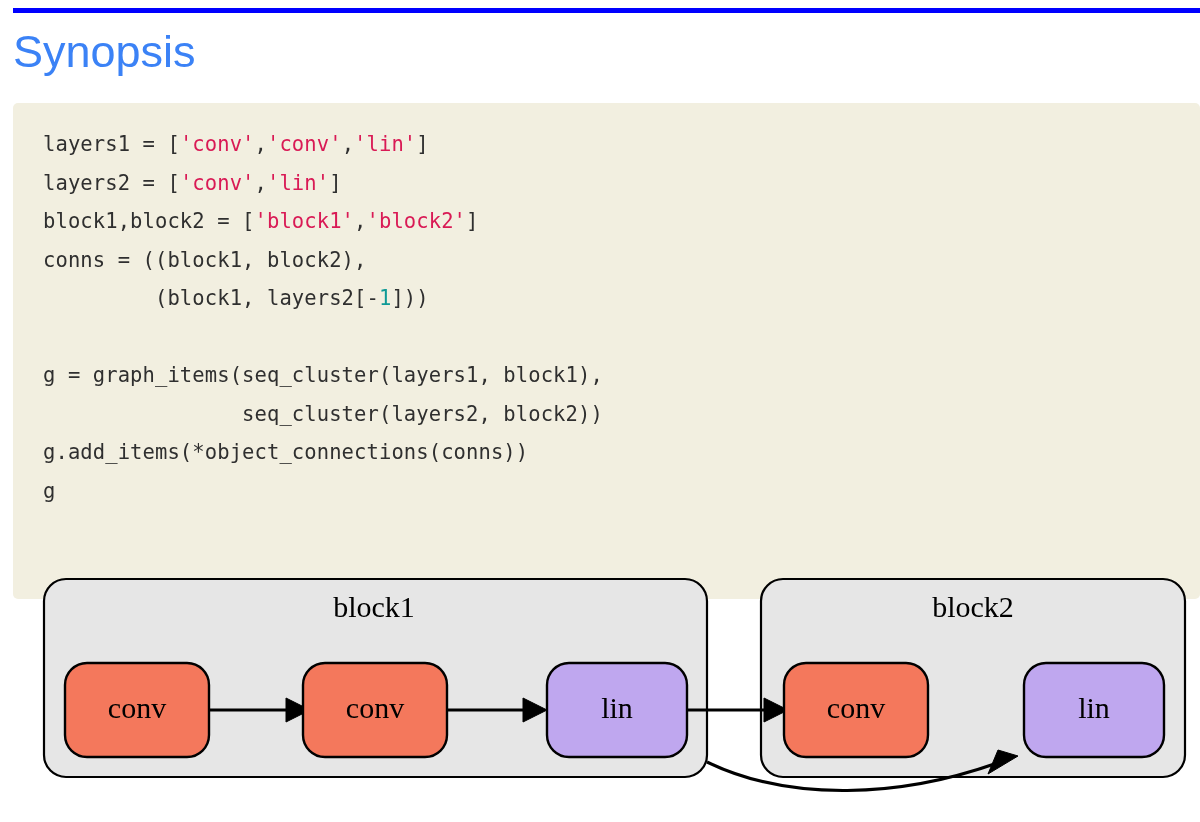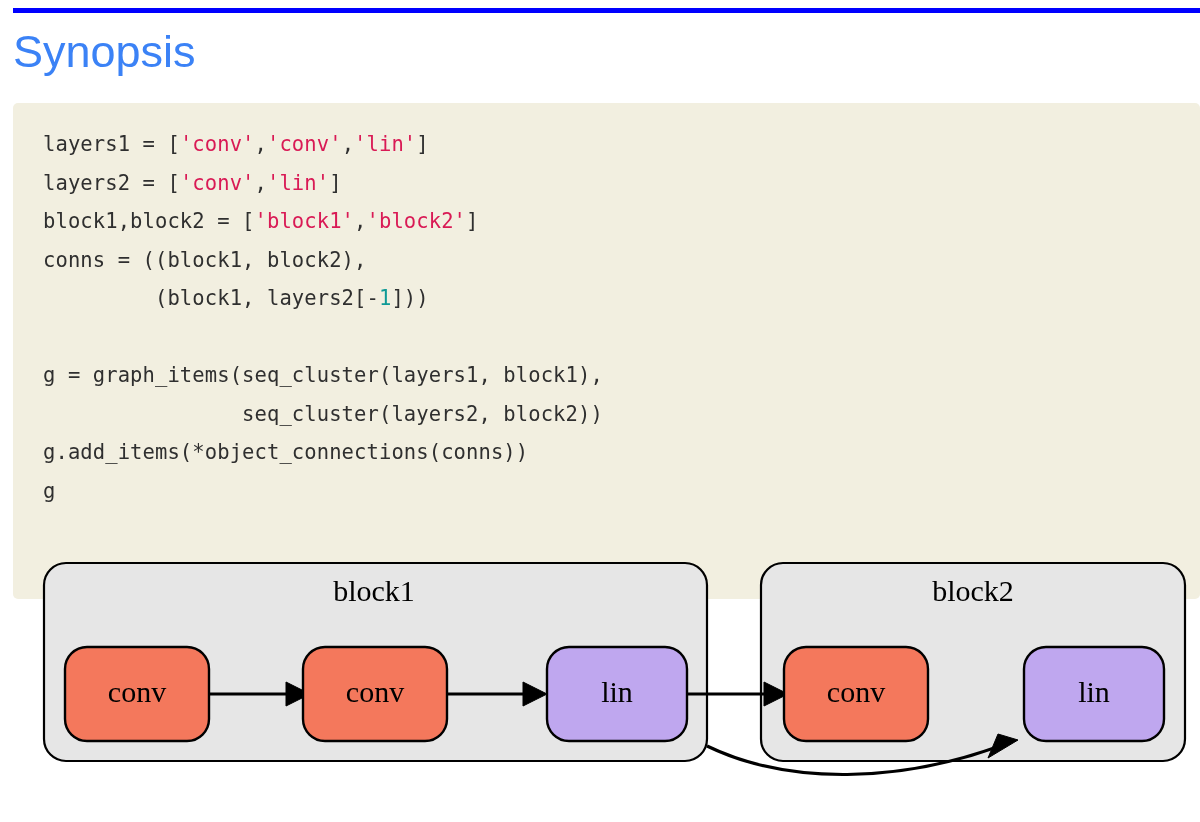--- a/index.html
+++ b/index.html
@@ -62,21 +62,21 @@
     white-space: pre;
     letter-spacing: 0.1px;
   }
   .tok-str { color: #d91a55; }
   .tok-num { color: #0f9a96; }
 
   
   .diagram {
     position: absolute;
     left: 0;
-    top: 528px;
+    top: 544px;
     width: 1044px;
     height: 262px;
   }
   .diagram svg {
     display: block;
   }
   .cluster-rect {
     fill: #e6e6e6;
     stroke: #000000;
     stroke-width: 2.2;

